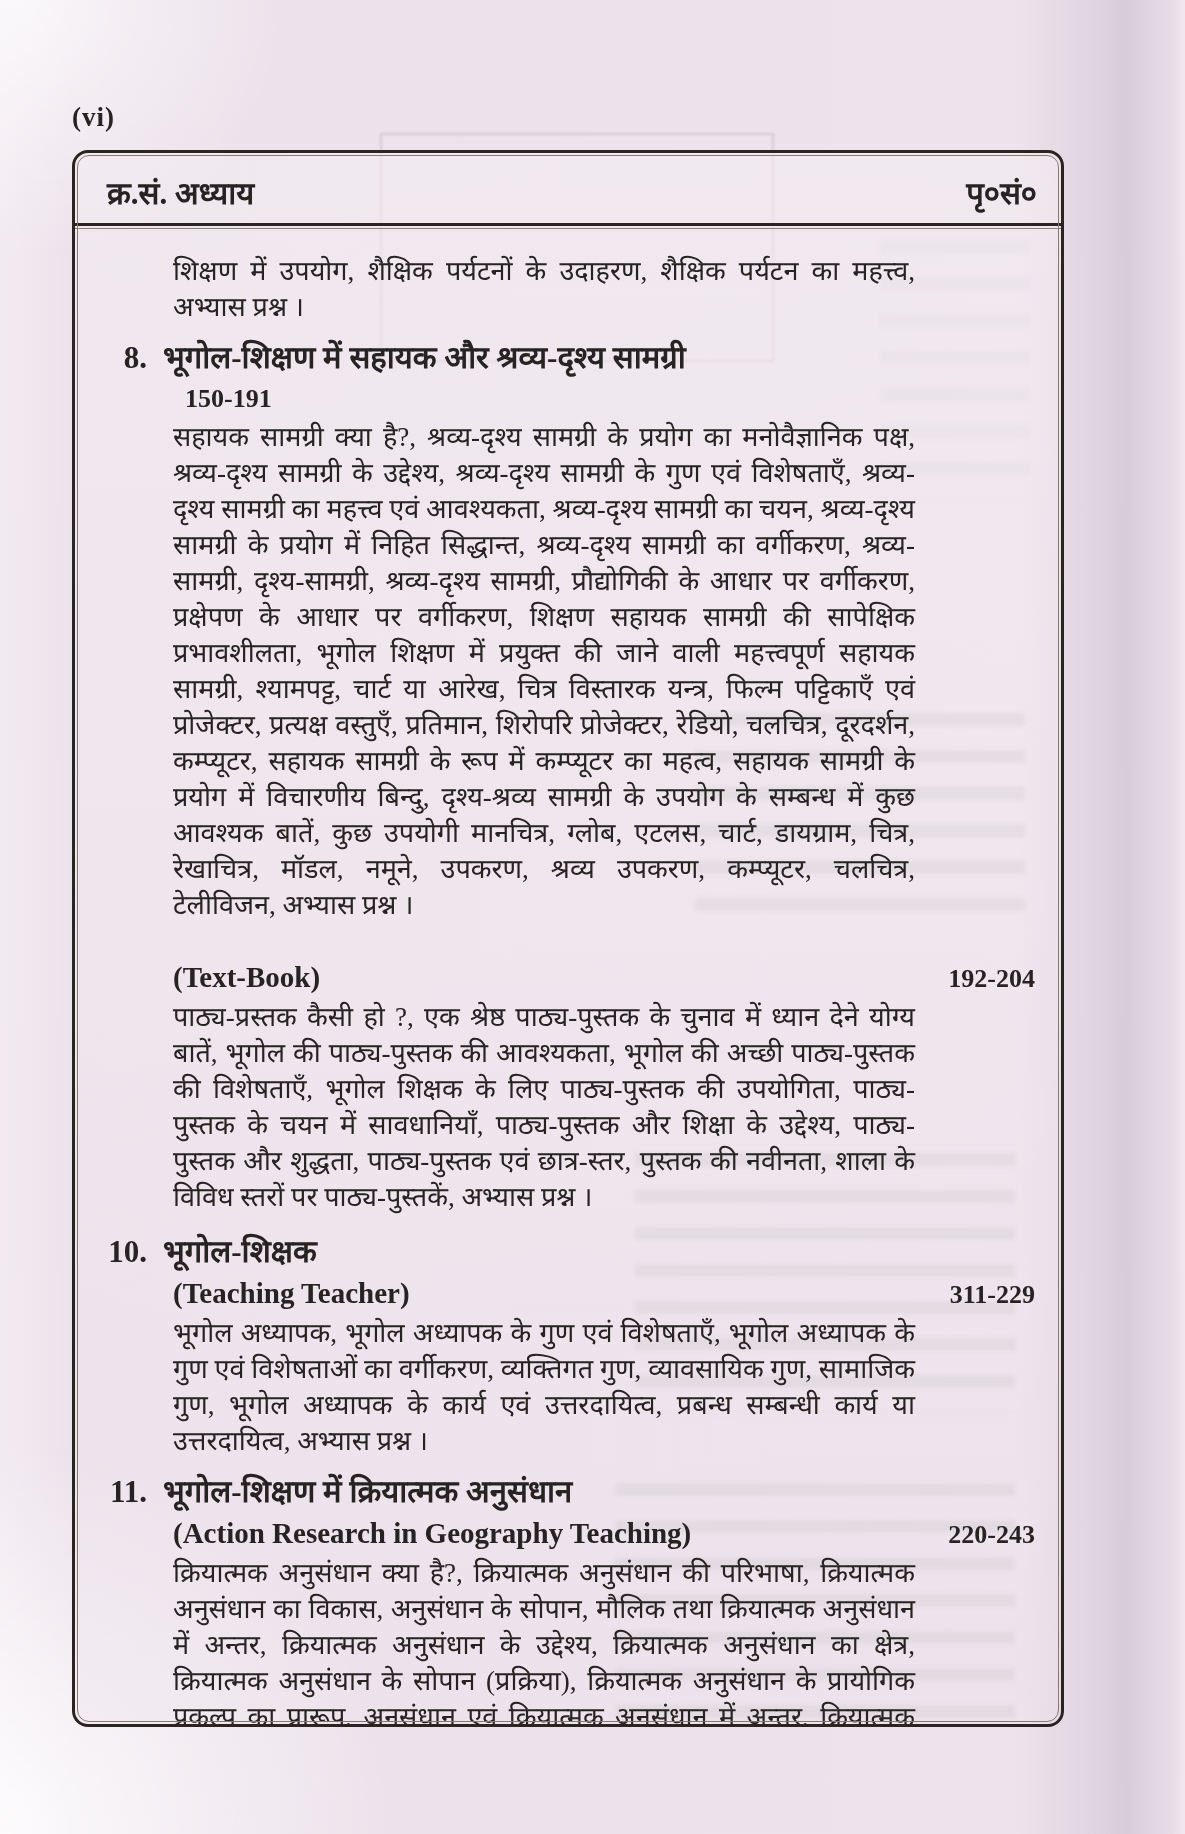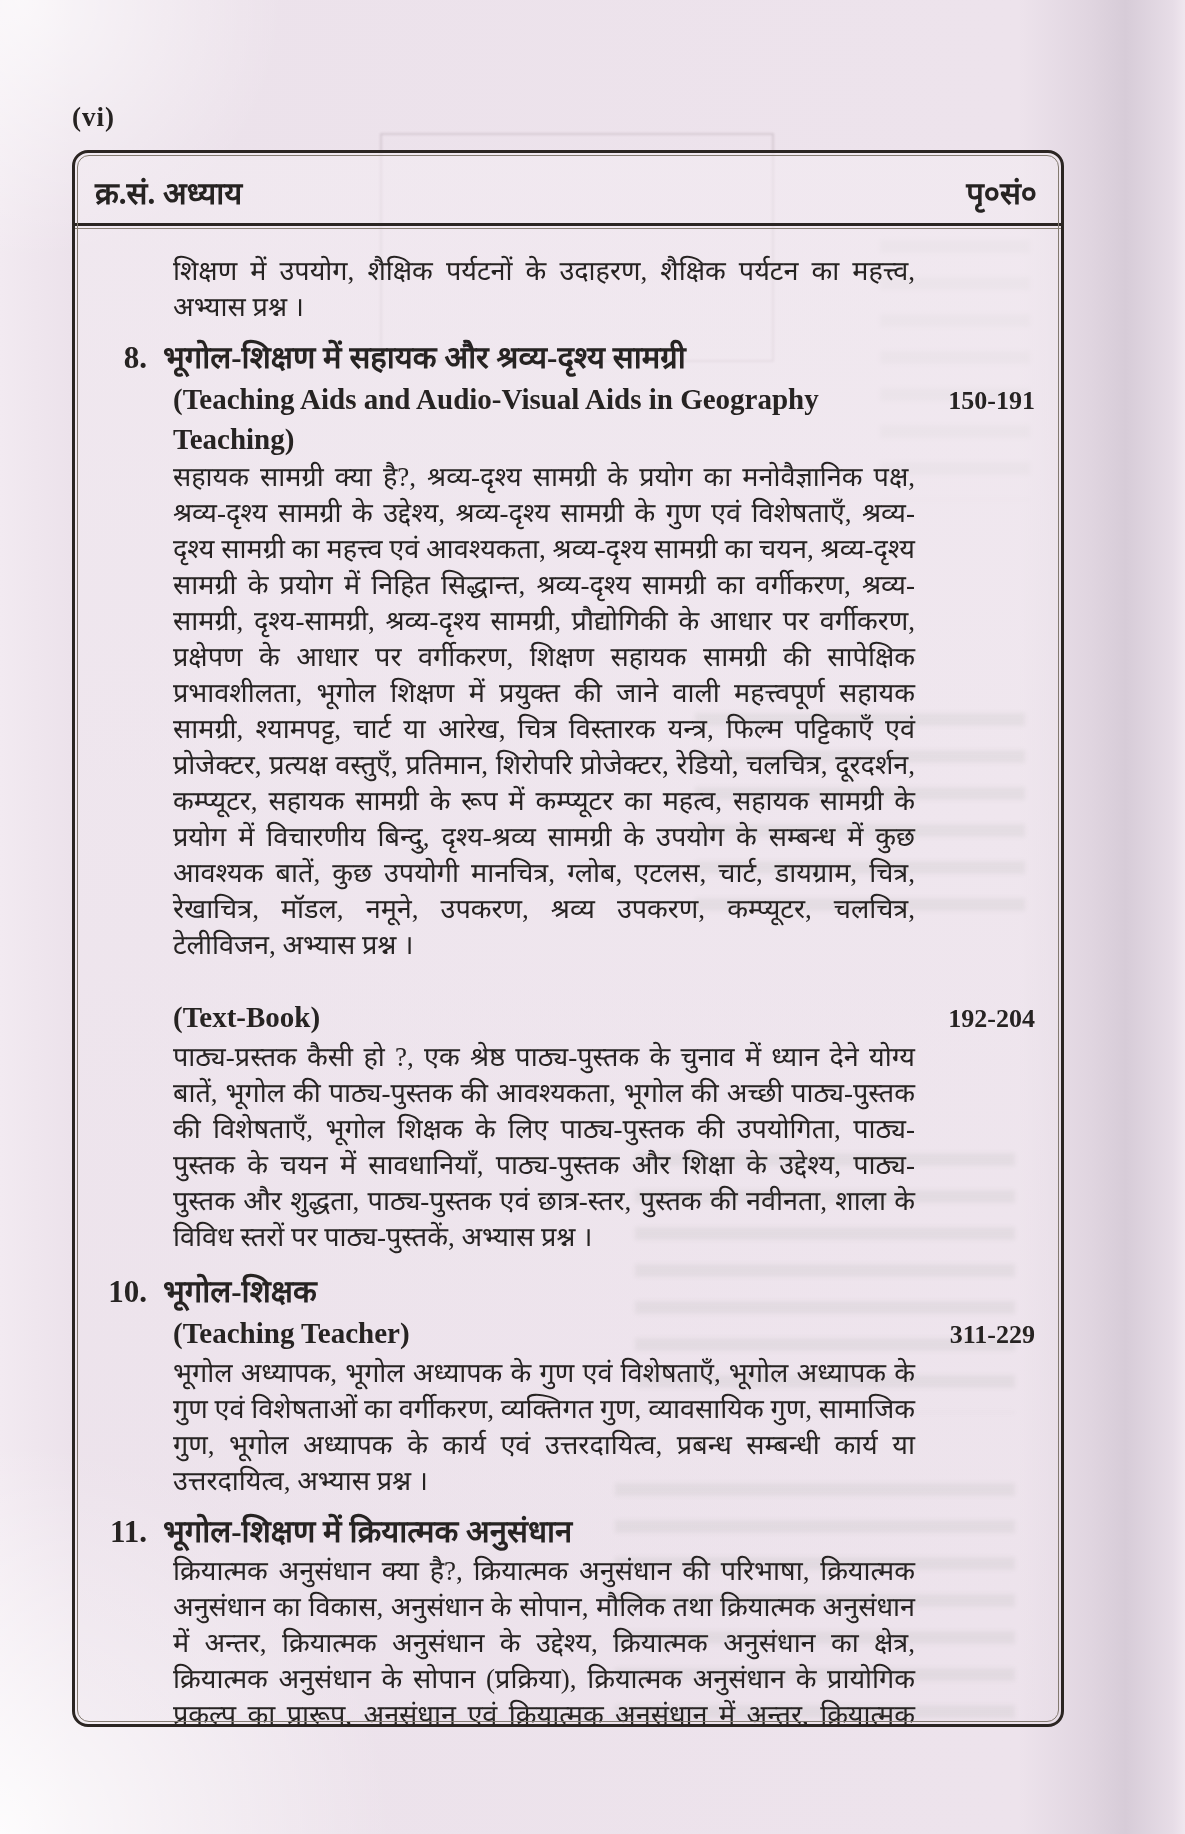--- a/index.html
+++ b/index.html
@@ -22,21 +22,21 @@
     border:3px solid #2b2522;border-radius:16px;
     background:linear-gradient(180deg,rgba(243,236,242,.6),rgba(236,226,235,.3));
     box-sizing:border-box;overflow:hidden;
   }
   .sheet-inner-line{
     position:absolute;inset:2px;border:1px solid #837a70;border-radius:12px;
     pointer-events:none;
   }
   .thead{
     display:flex;justify-content:space-between;align-items:baseline;
-    padding:18px 24px 10px 20px;font-weight:bold;font-size:31px;
+    padding:18px 24px 10px 32px;font-weight:bold;font-size:31px;
   }
   .thead-divider{height:2px;border-top:3px solid #2b2522;border-bottom:1px solid #8a8076;}
   .content{position:relative;padding:12px 20px 0 0;font-size:27px;line-height:36px;}
   .desc{
     margin:0 0 0 98px;width:742px;text-align:justify;text-justify:inter-word;
   }
   .cont-para{margin-top:12px;}
   .entry{position:relative;}
   .entry.e1{margin-top:12px;}
   .entry.e2{margin-top:34px;}
@@ -86,21 +86,20 @@
 
   <div class="content">
 
     <p class="desc cont-para">शिक्षण में उपयोग, शैक्षिक पर्यटनों के उदाहरण, शैक्षिक पर्यटन का महत्त्व, अभ्यास प्रश्न ।</p>
 
     <section class="entry e1">
       <div class="title-row">
         <span class="num">8.</span><span class="title-hi">भूगोल-शिक्षण में सहायक और श्रव्य-दृश्य सामग्री</span>
       </div>
       <div class="en-row">
-        <span class="title-en">(Teaching Aids and Audio-Visual Aids in Geography Teaching)</span>
         <span class="pages">150-191</span>
       </div>
       <p class="desc">सहायक सामग्री क्या है?, श्रव्य-दृश्य सामग्री के प्रयोग का मनोवैज्ञानिक पक्ष, श्रव्य-दृश्य सामग्री के उद्देश्य, श्रव्य-दृश्य सामग्री के गुण एवं विशेषताएँ, श्रव्य-दृश्य सामग्री का महत्त्व एवं आवश्यकता, श्रव्य-दृश्य सामग्री का चयन, श्रव्य-दृश्य सामग्री के प्रयोग में निहित सिद्धान्त, श्रव्य-दृश्य सामग्री का वर्गीकरण, श्रव्य-सामग्री, दृश्य-सामग्री, श्रव्य-दृश्य सामग्री, प्रौद्योगिकी के आधार पर वर्गीकरण, प्रक्षेपण के आधार पर वर्गीकरण, शिक्षण सहायक सामग्री की सापेक्षिक प्रभावशीलता, भूगोल शिक्षण में प्रयुक्त की जाने वाली महत्त्वपूर्ण सहायक सामग्री, श्यामपट्ट, चार्ट या आरेख, चित्र विस्तारक यन्त्र, फिल्म पट्टिकाएँ एवं प्रोजेक्टर, प्रत्यक्ष वस्तुएँ, प्रतिमान, शिरोपरि प्रोजेक्टर, रेडियो, चलचित्र, दूरदर्शन, कम्प्यूटर, सहायक सामग्री के रूप में कम्प्यूटर का महत्व, सहायक सामग्री के प्रयोग में विचारणीय बिन्दु, दृश्य-श्रव्य सामग्री के उपयोग के सम्बन्ध में कुछ आवश्यक बातें, कुछ उपयोगी मानचित्र, ग्लोब, एटलस, चार्ट, डायग्राम, चित्र, रेखाचित्र, मॉडल, नमूने, उपकरण, श्रव्य उपकरण, कम्प्यूटर, चलचित्र, टेलीविजन, अभ्यास प्रश्न ।</p>
     </section>
 
     <section class="entry e2">
       <div class="en-row">
         <span class="title-en">(Text-Book)</span>
         <span class="pages">192-204</span>
       </div>
@@ -115,18 +114,22 @@
         <span class="title-en">(Teaching Teacher)</span>
         <span class="pages">311-229</span>
       </div>
       <p class="desc">भूगोल अध्यापक, भूगोल अध्यापक के गुण एवं विशेषताएँ, भूगोल अध्यापक के गुण एवं विशेषताओं का वर्गीकरण, व्यक्तिगत गुण, व्यावसायिक गुण, सामाजिक गुण, भूगोल अध्यापक के कार्य एवं उत्तरदायित्व, प्रबन्ध सम्बन्धी कार्य या उत्तरदायित्व, अभ्यास प्रश्न ।</p>
     </section>
 
     <section class="entry e4">
       <div class="title-row">
         <span class="num">11.</span><span class="title-hi">भूगोल-शिक्षण में क्रियात्मक अनुसंधान</span>
       </div>
+      <div class="en-row">
+        <span class="title-en">(Action Research in Geography Teaching)</span>
+        <span class="pages">220-243</span>
+      </div>
       <p class="desc">क्रियात्मक अनुसंधान क्या है?, क्रियात्मक अनुसंधान की परिभाषा, क्रियात्मक अनुसंधान का विकास, अनुसंधान के सोपान, मौलिक तथा क्रियात्मक अनुसंधान में अन्तर, क्रियात्मक अनुसंधान के उद्देश्य, क्रियात्मक अनुसंधान का क्षेत्र, क्रियात्मक अनुसंधान के सोपान (प्रक्रिया), क्रियात्मक अनुसंधान के प्रायोगिक प्रकल्प का प्रारूप, अनुसंधान एवं क्रियात्मक अनुसंधान में अन्तर, क्रियात्मक अनुसंधान कैसे किया</p>
     </section>
 
   </div>
   <div class="sheet-inner-line"></div>
 </div>
 
 </body></html>

